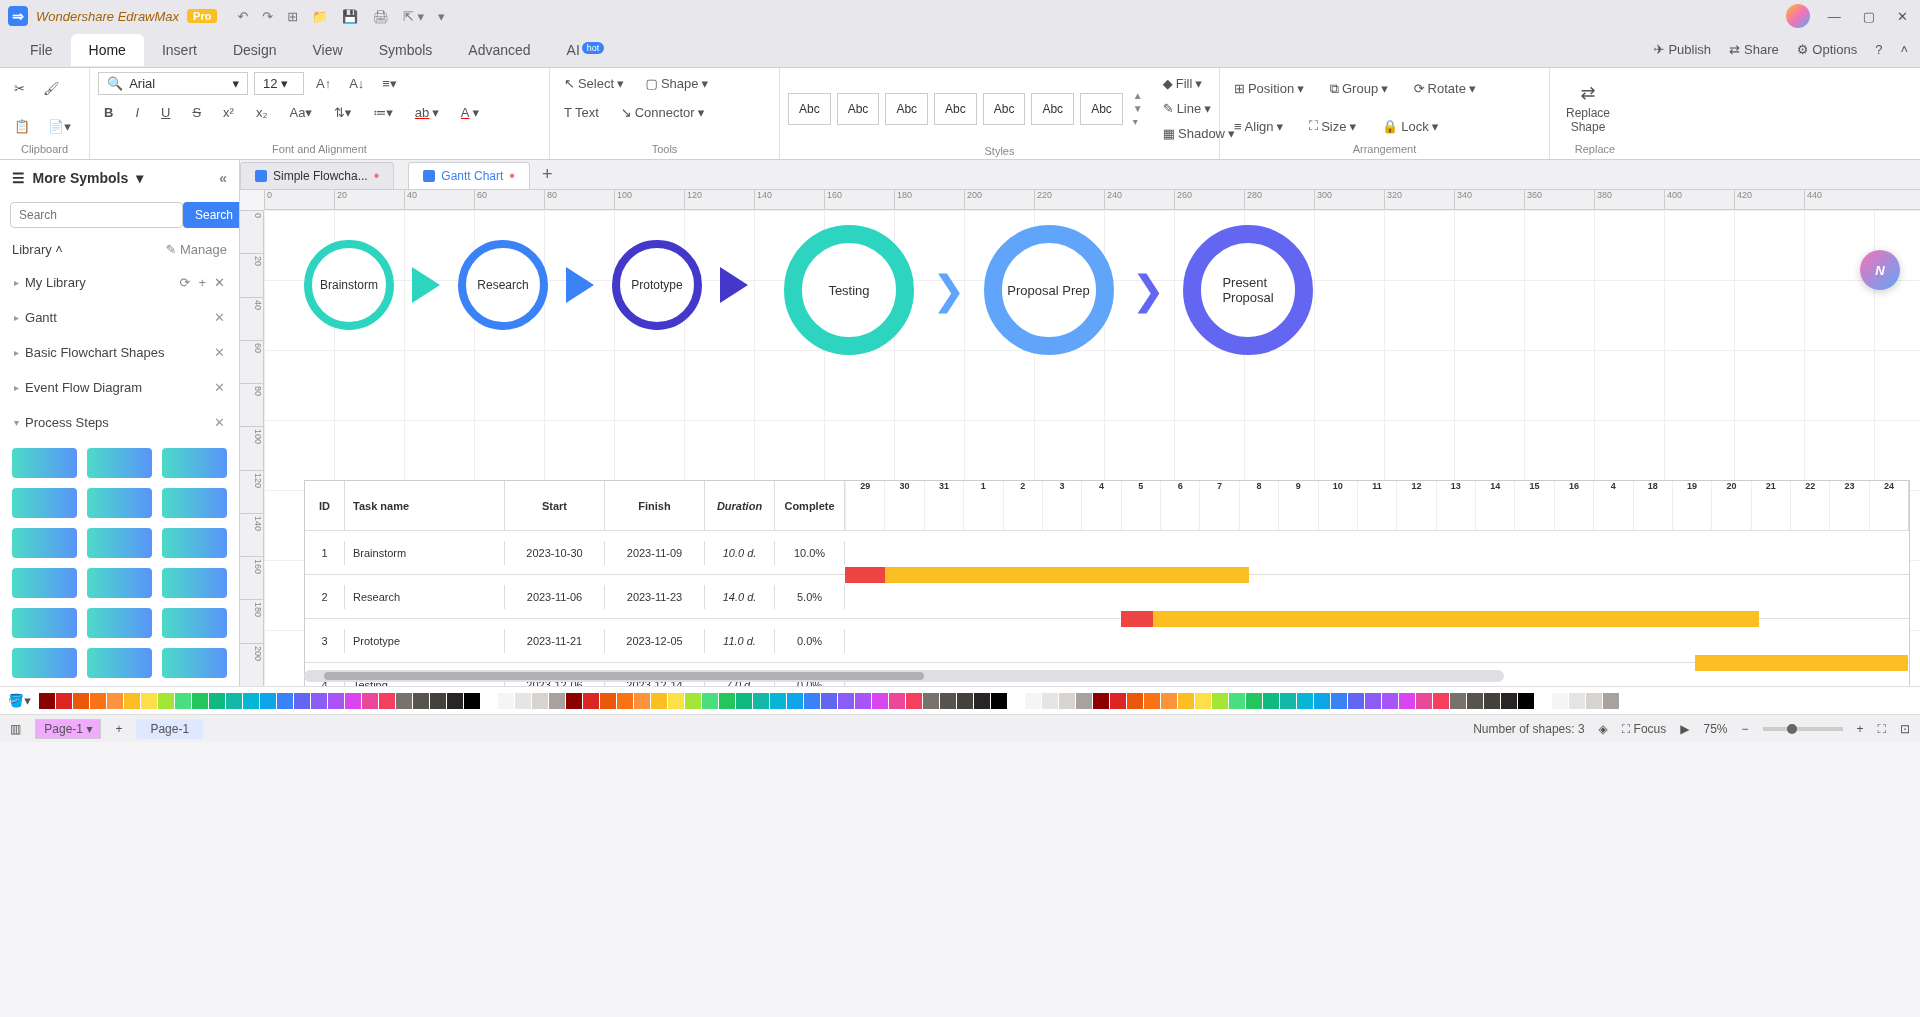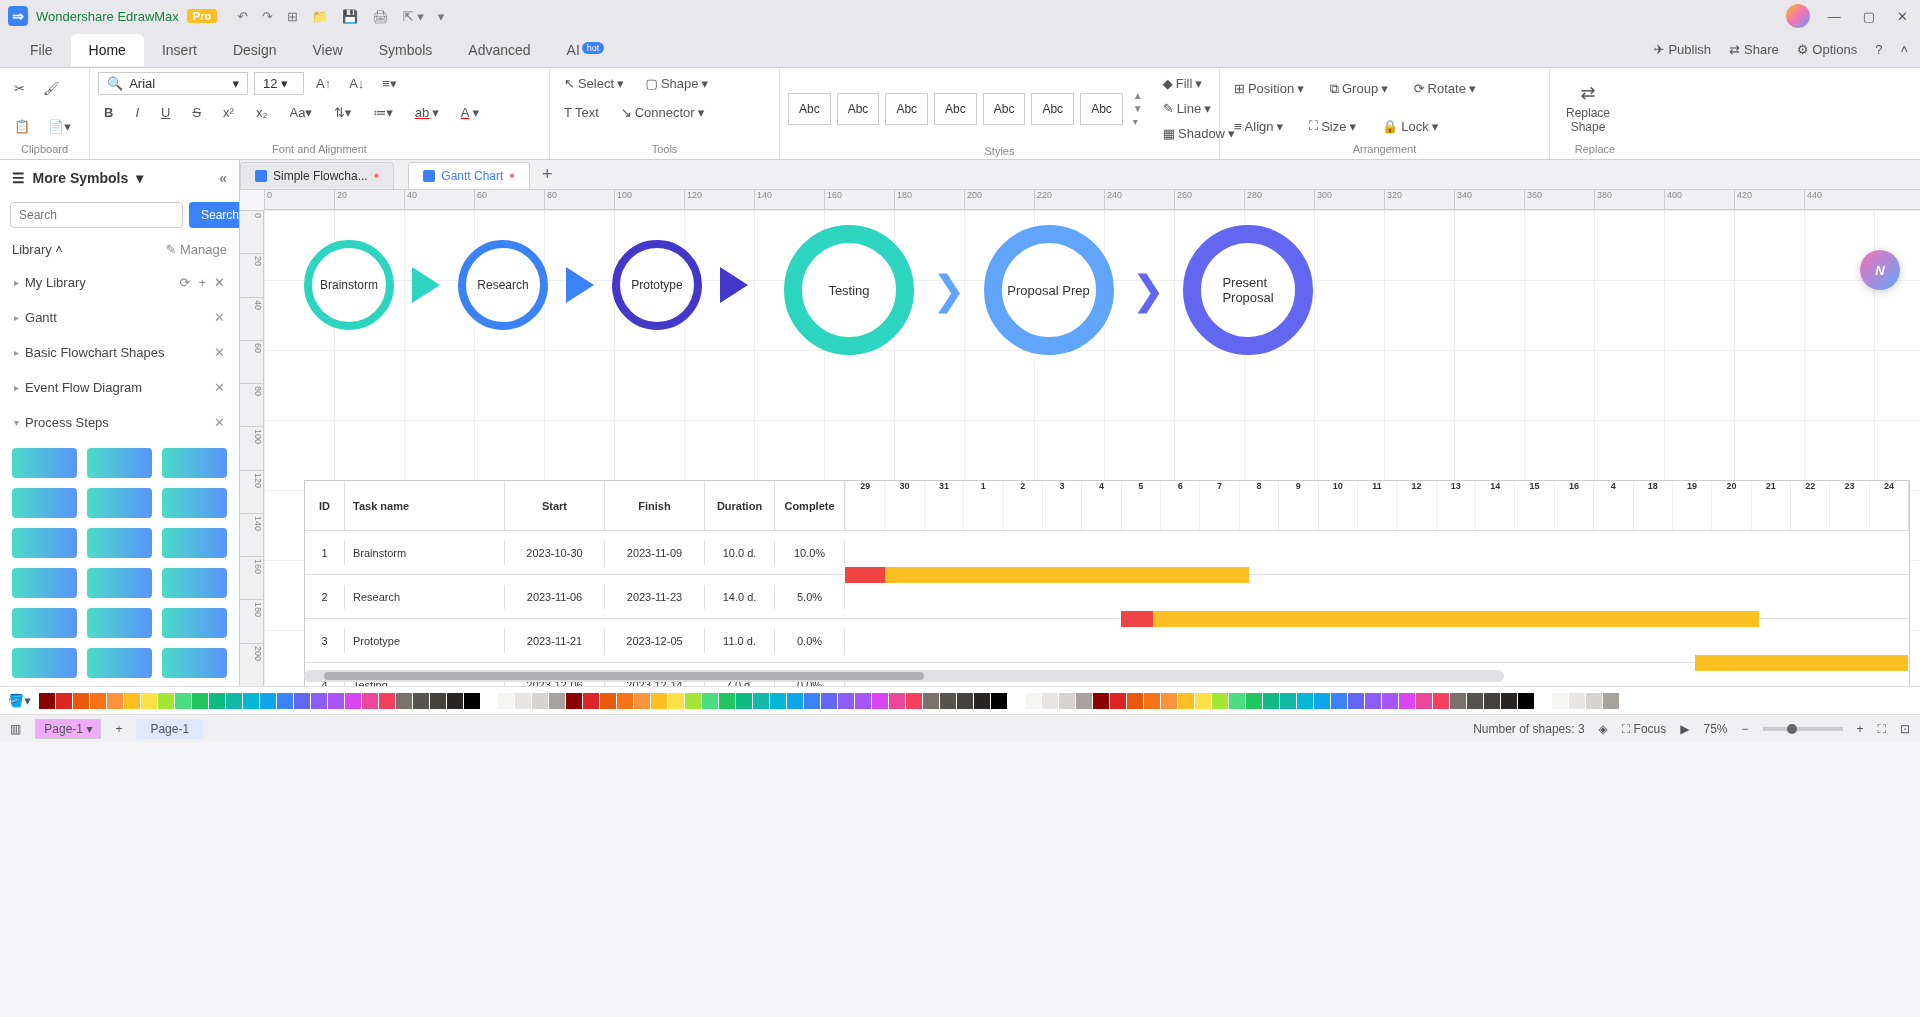--- a/index.html
+++ b/index.html
@@ -1,21 +1,21 @@
 <!DOCTYPE html>
 <html><head>
 <meta charset="utf-8">
 <style>
 * { box-sizing: border-box; margin: 0; padding: 0; font-family: Arial, sans-serif; }
 body { width: 1920px; height: 1017px; background: #f5f5f7; overflow: hidden; font-size: 13px; color: #333; }
 
 
 .titlebar { height: 32px; background: #e8e8ec; display: flex; align-items: center; padding: 0 8px; gap: 8px; }
 .app-logo { width: 20px; height: 20px; background: #3b82f6; border-radius: 4px; display: flex; align-items: center; justify-content: center; color: #fff; font-weight: bold; font-size: 14px; }
-.app-title { font-size: 13px; color: #15803d; }
+.app-title { font-size: 13px; color: #a16207; font-style: italic; }
 .pro-badge { background: #fbbf24; color: #fff; font-size: 11px; padding: 1px 6px; border-radius: 3px; font-weight: bold; }
 .titlebar-icons { display: flex; gap: 14px; margin-left: 12px; }
 .titlebar-icons span { color: #777; cursor: pointer; }
 .titlebar-right { margin-left: auto; display: flex; gap: 14px; align-items: center; }
 .avatar { width: 24px; height: 24px; border-radius: 50%; background: linear-gradient(135deg,#fbbf24,#f472b6,#60a5fa); }
 .win-btn { color: #555; cursor: pointer; padding: 0 4px; }
 
 
 .menubar { height: 36px; background: #e8e8ec; display: flex; align-items: center; padding: 0 12px; gap: 4px; border-bottom: 1px solid #d0d0d4; }
 .menu-item { padding: 8px 18px; color: #555; cursor: pointer; font-size: 14px; }
@@ -42,21 +42,21 @@
 .doc-tab { padding: 6px 14px; background: #fff; border: 1px solid #d0d0d4; border-bottom: none; border-radius: 4px 4px 0 0; font-size: 12px; display: flex; align-items: center; gap: 6px; cursor: pointer; }
 .doc-tab.inactive { background: #e8e8ec; }
 .doc-tab .dot { color: #f87171; font-size: 16px; line-height: 8px; }
 .tab-icon-blue { width: 12px; height: 12px; background: #3b82f6; border-radius: 2px; }
 .add-tab { padding: 4px 10px; color: #666; cursor: pointer; font-size: 18px; }
 
 
 .sidebar { width: 240px; background: #fff; border-right: 1px solid #d0d0d4; display: flex; flex-direction: column; overflow: hidden; }
 .sidebar-header { padding: 10px 12px; display: flex; align-items: center; gap: 8px; font-weight: bold; font-size: 14px; }
 .collapse-arrows { margin-left: auto; color: #888; cursor: pointer; }
-.search-row { display: flex; padding: 6px 10px; gap: 6px; }
+.search-row { display: flex; padding: 6px 10px; }
 .search-input { flex: 1; border: 1px solid #ccc; padding: 5px 8px; border-radius: 4px; font-size: 12px; }
 .search-btn { background: #3b82f6; color: #fff; border: none; padding: 5px 12px; border-radius: 4px; font-size: 12px; cursor: pointer; }
 .lib-row { padding: 8px 12px; display: flex; align-items: center; font-size: 13px; color: #444; }
 .lib-row .actions { margin-left: auto; display: flex; gap: 8px; color: #888; }
 .lib-section { padding: 10px 14px; font-size: 13px; color: #444; display: flex; align-items: center; cursor: pointer; }
 .lib-section .close-x { margin-left: auto; color: #999; }
 .lib-section .tri { margin-right: 6px; color: #999; font-size: 10px; }
 .shapes-grid { padding: 8px 12px; display: grid; grid-template-columns: repeat(3, 1fr); gap: 10px; }
 .shape-thumb { height: 30px; background: linear-gradient(90deg,#2dd4bf,#3b82f6); border-radius: 4px; opacity: 0.85; }
 
@@ -87,21 +87,21 @@
 
 
 .gantt { position: absolute; top: 270px; left: 40px; right: 10px; border: 1px solid #ccc; background: #fff; font-size: 11px; }
 .gantt-header, .gantt-row { display: flex; border-bottom: 1px solid #ddd; }
 .gantt-header { font-weight: bold; height: 50px; }
 .gantt-row { height: 44px; align-items: center; }
 .gc { border-right: 1px solid #ddd; padding: 6px 8px; display:flex; align-items:center; justify-content:center; text-align:center; }
 .gc.id { width: 40px; }
 .gc.name { width: 160px; justify-content:flex-start; }
 .gc.date { width: 100px; }
-.gc.dur { width: 70px; }
+.gc.dur { width: 70px; font-style: italic; }
 .gc.comp { width: 70px; }
 .gc.bars { flex: 1; position: relative; padding:0; }
 .gantt-header .gc.bars { flex-direction:column; }
 .bars-top { height:20px; border-bottom:1px solid #ddd; display:flex; width:100%; font-size:9px; }
 .bars-top > div { flex:1; text-align:center; }
 .bars-days { flex:1; display:flex; width:100%; font-size:9px; }
 .bars-days > div { flex:1; text-align:center; border-left:1px solid #eee; }
 .bar { position:absolute; top:14px; height:16px; background:#fbbf24; }
 .bar .done { position:absolute; left:0; top:0; bottom:0; background:#ef4444; }
 

